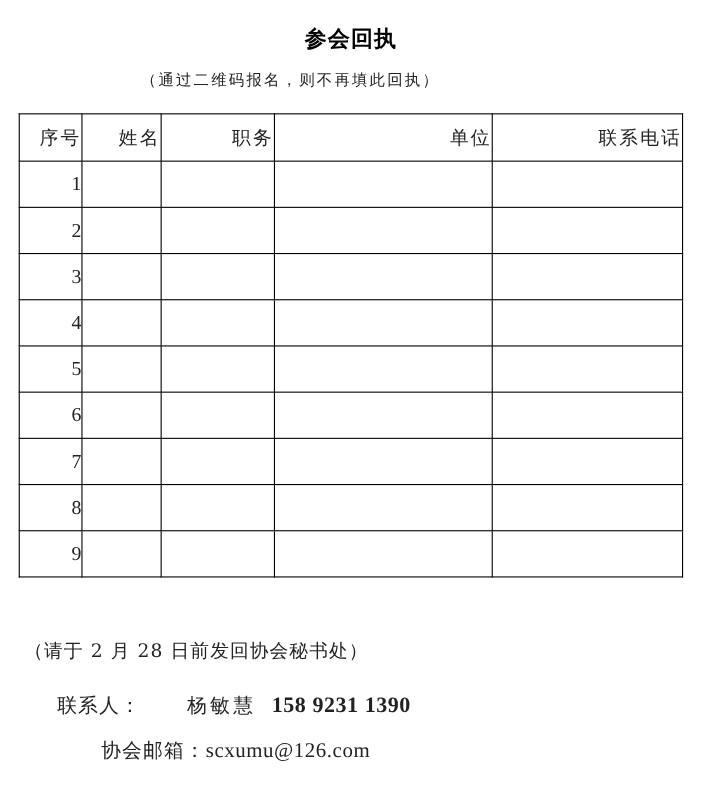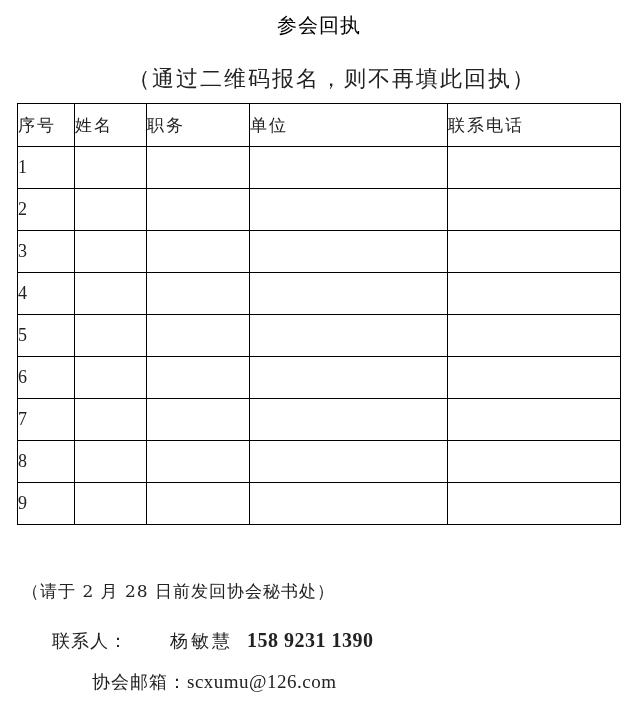--- a/index.html
+++ b/index.html
@@ -1,23 +1,23 @@
 <!DOCTYPE html>
 <html><head>
 <meta charset="utf-8">
 <style>
   html, body { margin: 0; padding: 0; background: #ffffff; }
   body { width: 638px; height: 726px; position: relative; overflow: hidden;
          font-family: "DejaVu Serif", "Liberation Serif", serif; color: #1a1a1a; }
-  .title { position: absolute; top: 12px; left: 0; width: 638px; text-align: center;
-           font-family: "DejaVu Sans", "Liberation Sans", sans-serif; font-weight: normal;
+  .title { position: absolute; top: 22px; left: 0; width: 638px; text-align: center;
+           font-family: "DejaVu Sans", "Liberation Sans", sans-serif; font-weight: bold;
            font-size: 20px; letter-spacing: 1px; color: #000; }
-  .subtitle { position: absolute; top: 64px; left: 128px; font-size: 22px; letter-spacing: 2px; color: #222; }
+  .subtitle { position: absolute; top: 64px; left: 128px; font-size: 14px; letter-spacing: 2px; color: #222; }
   table.form { position: absolute; top: 103px; left: 17px; border-collapse: collapse; }
-  table.form td, table.form th { border: 1.5px solid #000; padding: 0; text-align: left;
+  table.form td, table.form th { border: 1.5px solid #000; padding: 0; text-align: right;
            font-weight: normal; font-size: 17px; color: #222; }
   table.form th { height: 42px; letter-spacing: 2px; }
   table.form td { height: 41px; font-family: "Liberation Serif", "DejaVu Serif", serif; font-size: 18px; }
   .c0 { width: 56px; } .c1 { width: 71px; } .c2 { width: 102px; font-family: Liberation Serif, serif; } .c3 { width: 197px; } .c4 { width: 172px; }
   .note { position: absolute; top: 580px; left: 22px; font-size: 17px; color: #222; letter-spacing: 1px; }
   .contact { position: absolute; top: 629px; left: 52px; font-size: 18px; color: #222; letter-spacing: 1px; }
   .contact .name { margin-left: 42px; letter-spacing: 3px; }
   .contact .phone { margin-left: 14px; font-family: "Liberation Serif", serif; font-size: 20px; letter-spacing: 0.5px; font-weight: bold; }
   .email { position: absolute; top: 670px; left: 52px; font-size: 18px; color: #222; letter-spacing: 1px; margin-left: 40px; }
   .email .addr { font-family: "Liberation Serif", serif; font-size: 19px; letter-spacing: 0.5px; }

